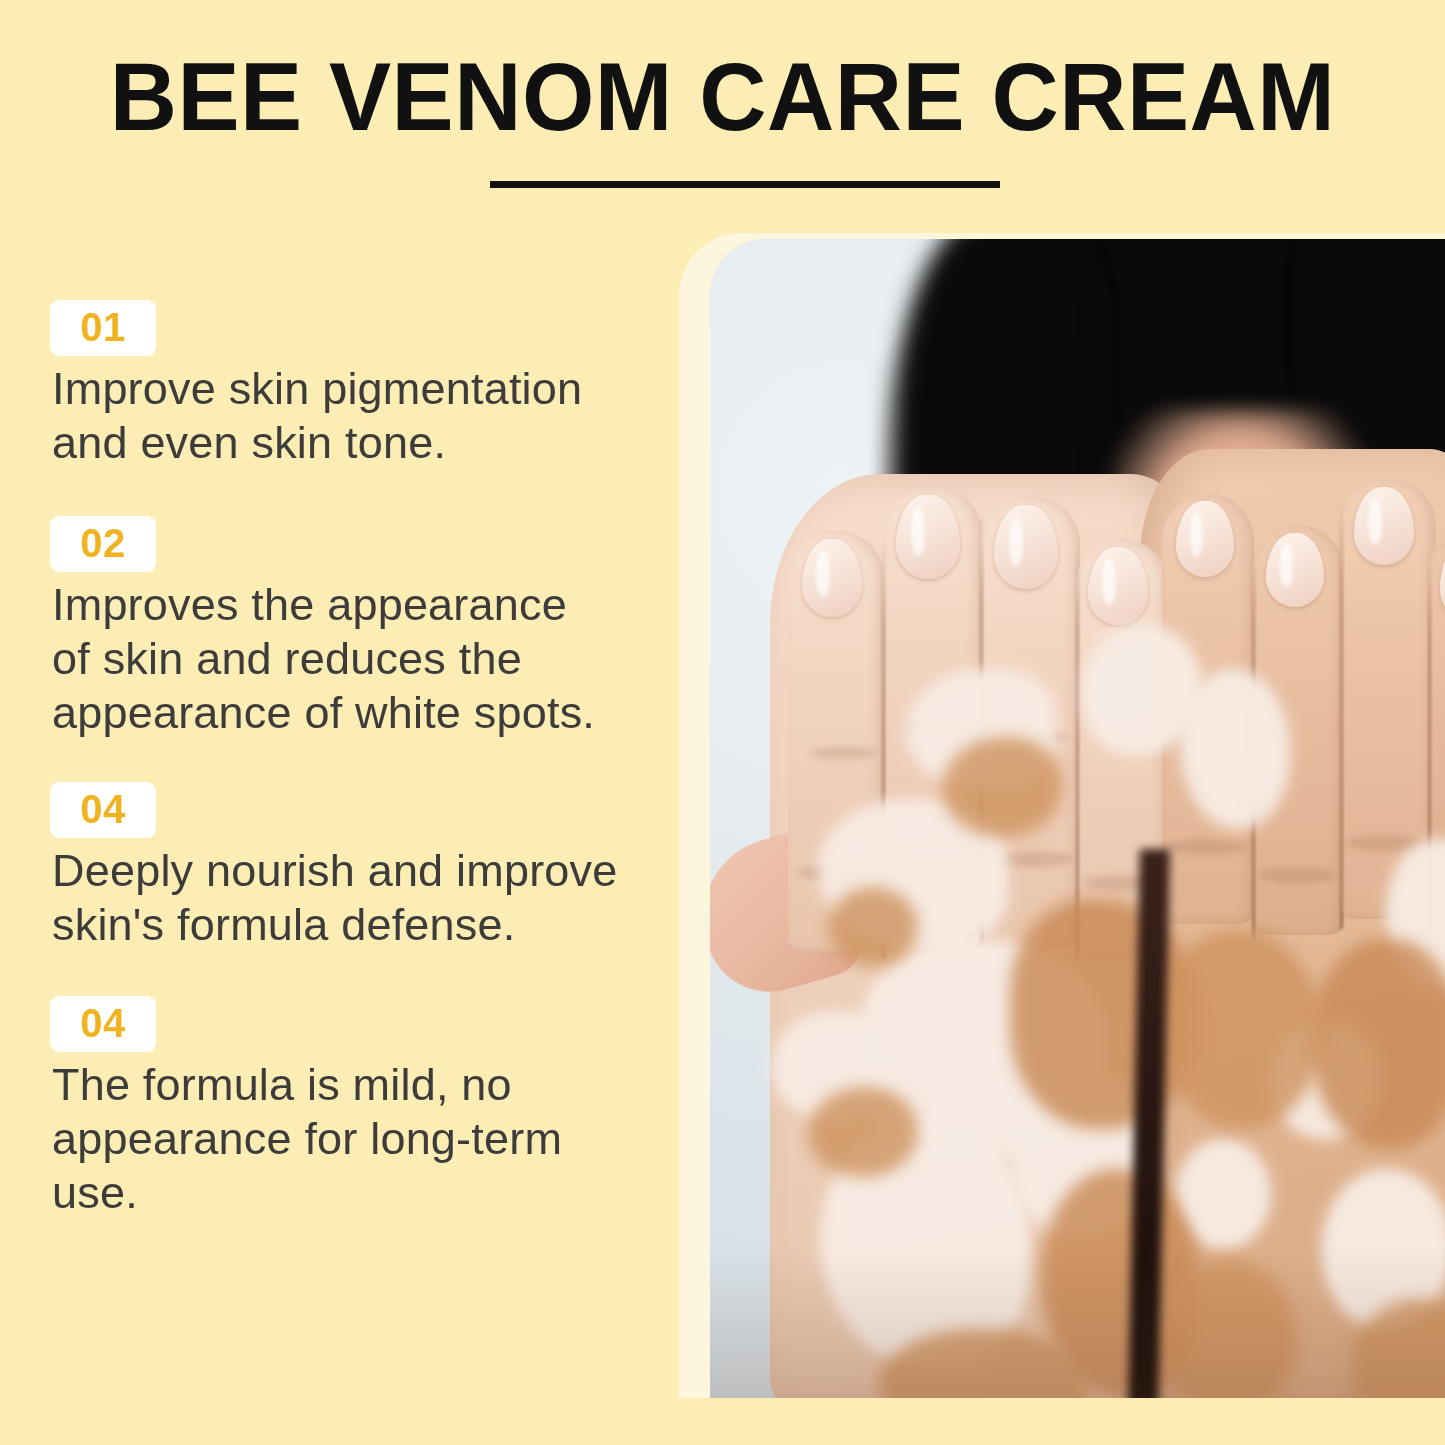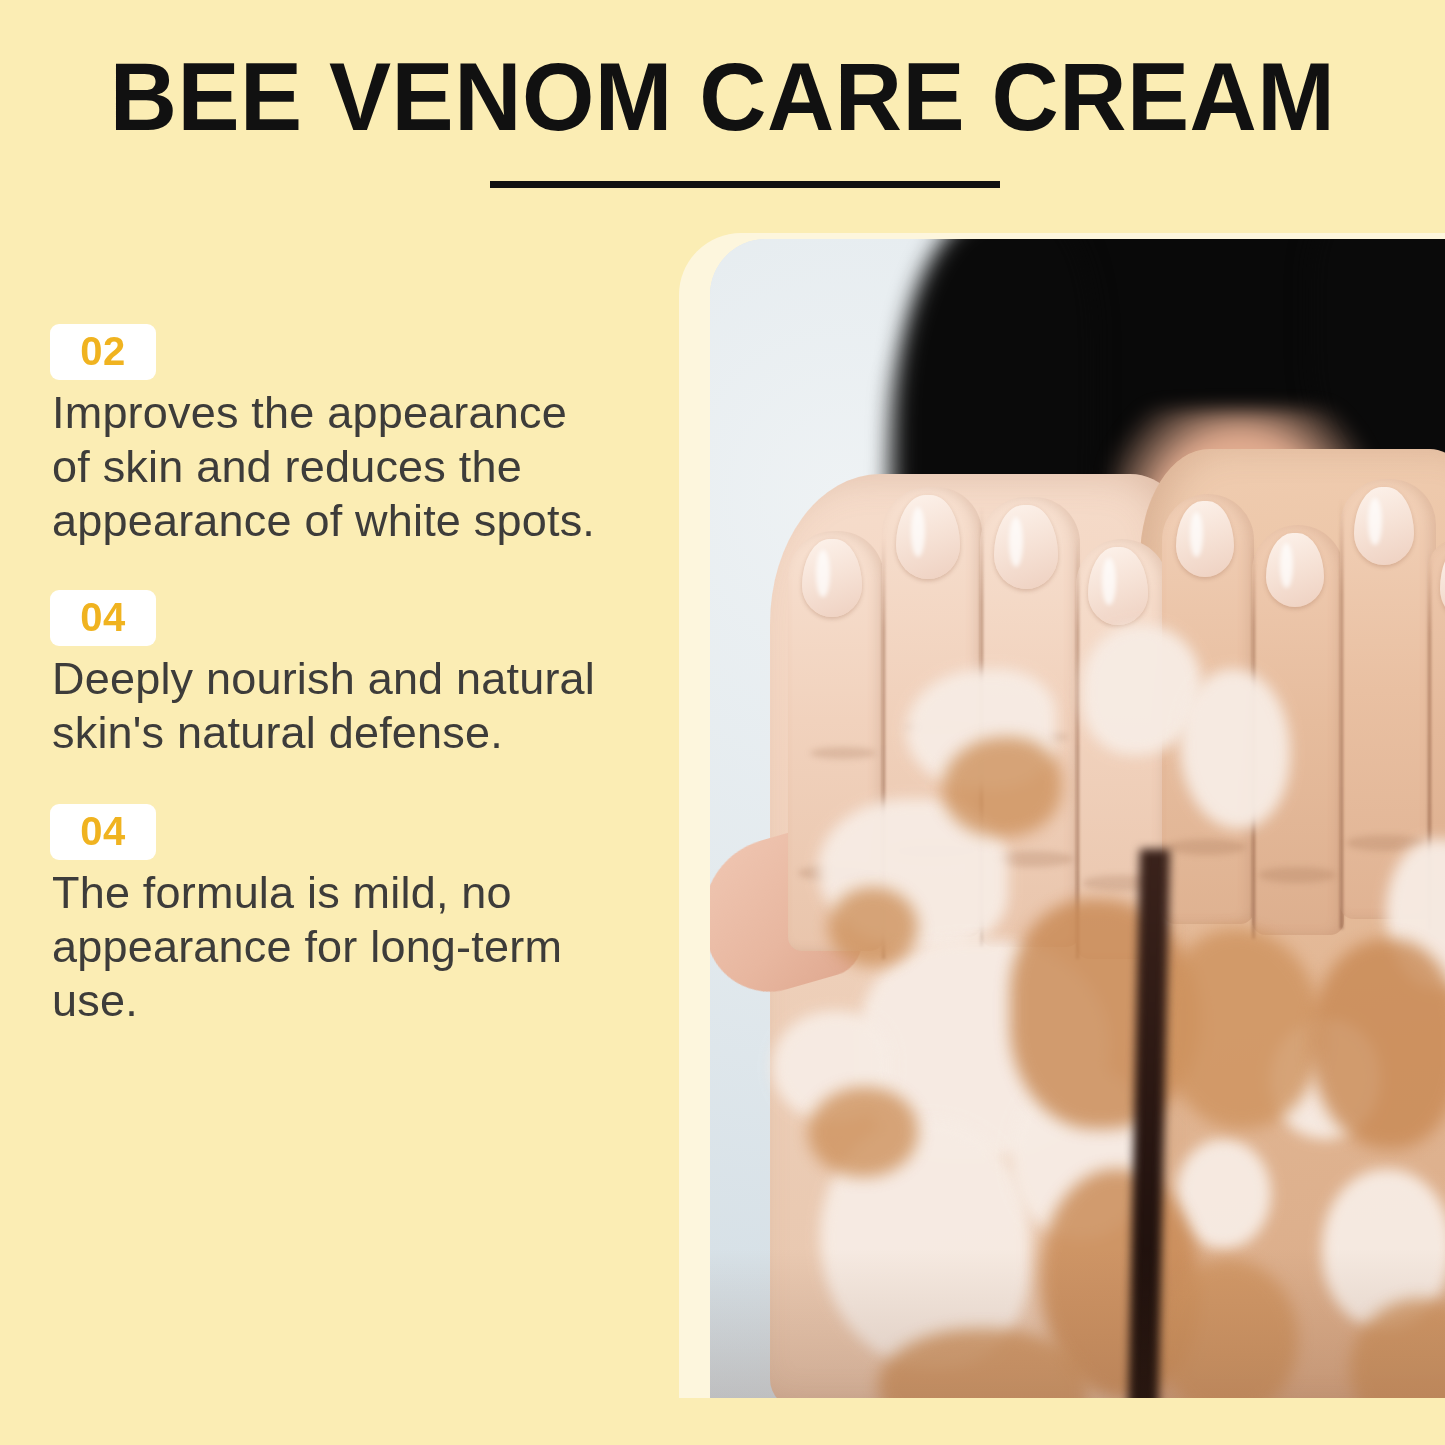--- a/index.html
+++ b/index.html
@@ -243,29 +243,33 @@
 </head>
 <body>
 
 <div id="page">
 
   <div class="title">BEE VENOM CARE CREAM</div>
   <div class="title-rule"></div>
 
   <div class="features">
 
+    <div class="feature f1" style="margin-bottom:46px;">
+      <span class="badge">01</span>
+      <div class="ftext">Improve skin pigmentation and even skin tone.</div>
+    </div>
 
     <div class="feature f2" style="margin-bottom:42px;margin-top:24px;">
       <span class="badge">02</span>
       <div class="ftext">Improves the appearance of skin and reduces the appearance of white spots.</div>
     </div>
 
     <div class="feature f3" style="margin-bottom:44px;">
       <span class="badge">04</span>
-      <div class="ftext">Deeply nourish and natural skin's natural defense.</div>
+      <div class="ftext">Deeply nourish and improve skin's formula defense.</div>
     </div>
 
     <div class="feature f4">
       <span class="badge">04</span>
       <div class="ftext">The formula is mild, no appearance for long-term use.</div>
     </div>
 
   </div>
 
   <div class="photo-frame">

